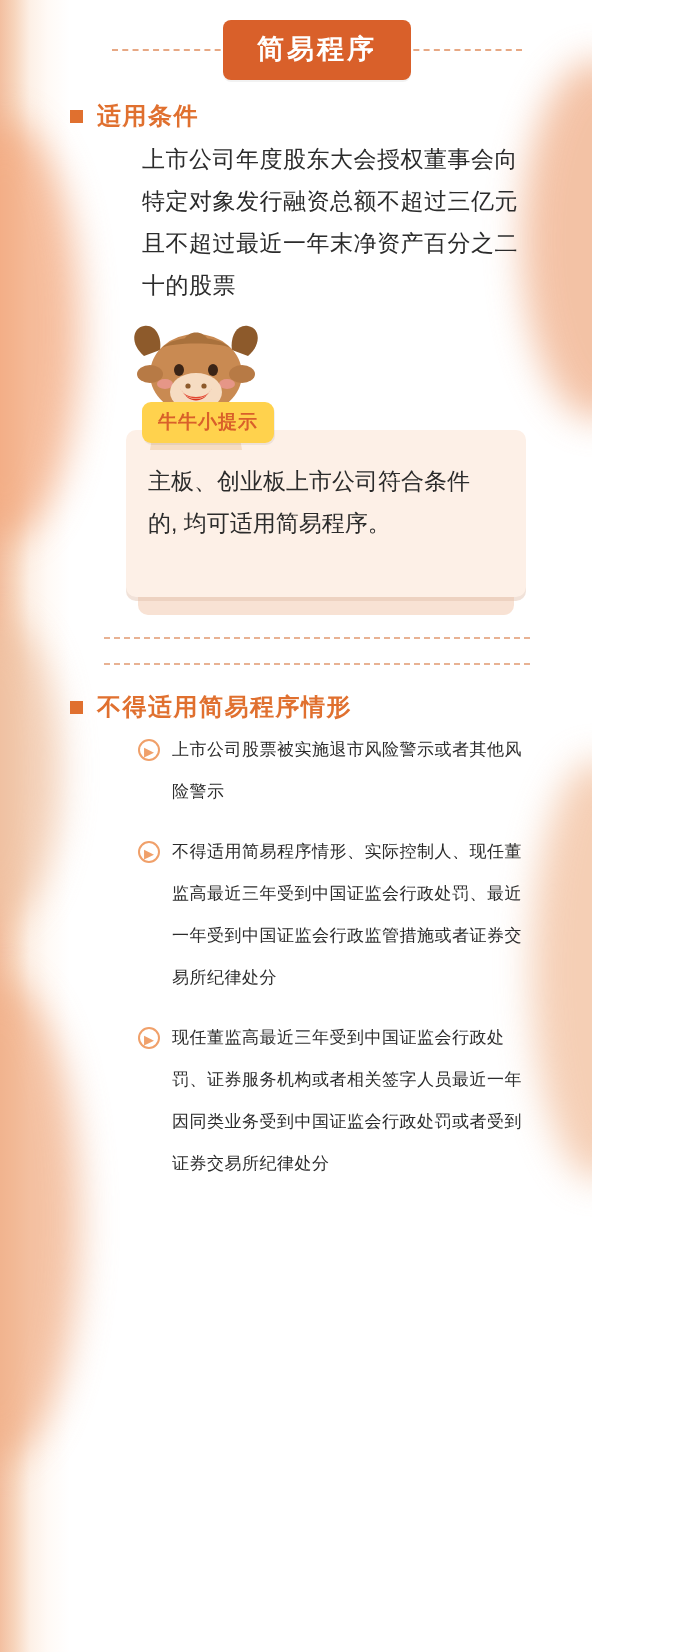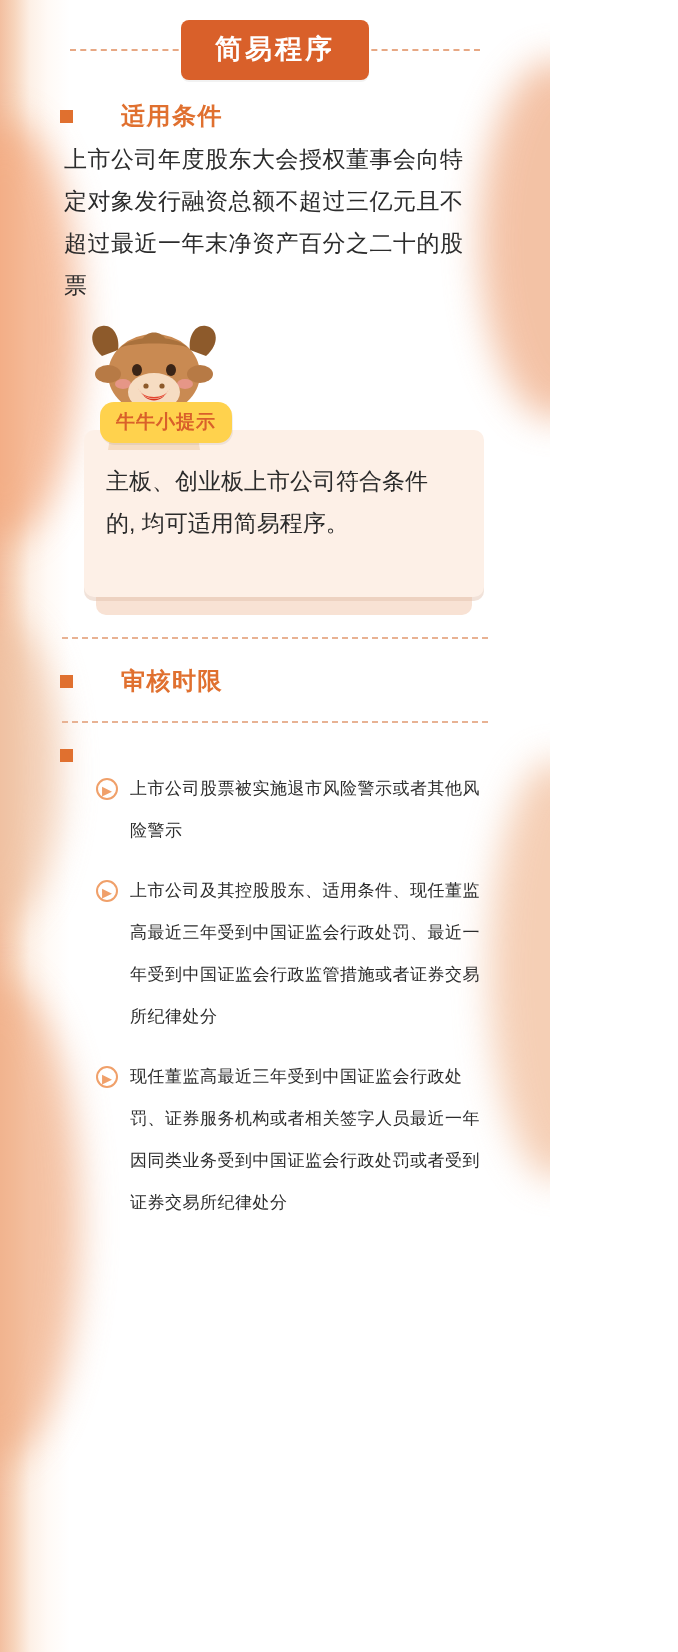--- a/index.html
+++ b/index.html
@@ -23,20 +23,21 @@
         #f7d4bb 14px,
         #fdf0e6 30px,
         #fffaf6 48px,
         #ffffff 70px,
         #ffffff 608px,
         #fffaf6 630px,
         #fdeee3 648px,
         #f6cdb0 664px,
         #f0b193 678px);
     overflow: hidden;
+    padding-left: 42px;
   }
   
   .blob {
     position: absolute;
     border-radius: 50%;
     filter: blur(18px);
     opacity: .75;
     pointer-events: none;
   }
   .blob.b1 { left: -70px; top: 120px; width: 150px; height: 420px; background: #f3a97f; }
@@ -75,39 +76,38 @@
     letter-spacing: 3px;
     padding: 11px 34px 13px;
     border-radius: 8px;
     box-shadow: 0 2px 0 rgba(0,0,0,.05);
   }
 
   
   .sec-head {
     display: flex;
     align-items: center;
-    margin: 0 0 6px 60px;
-    gap: 34px;
+    margin: 0 0 6px 28px;
   }
   .sec-bullet {
     width: 13px;
     height: 13px;
     background: #e0702f;
     margin-right: 14px;
     flex: none;
   }
   .sec-title {
     color: #e0702f;
     font-size: 24px;
     font-weight: bold;
     letter-spacing: 1.5px;
   }
 
   .para {
-    margin: 0 64px 0 64px;
+    margin: 0 64px 0 100px;
     font-size: 23px;
     line-height: 42px;
     color: #2b2b2b;
     letter-spacing: .5px;
   }
   .para .hl {
     color: #d6271d;
     font-weight: bold;
   }
 
@@ -138,21 +138,21 @@
   .tip-label {
     position: absolute;
     left: 16px;
     top: 62px;
     background: #ffd24d;
     color: #d9602a;
     font-size: 19px;
     font-weight: bold;
     letter-spacing: 1px;
     padding: 7px 16px 8px;
-    border-radius: 14px;
+    border-radius: 9px;
     box-shadow: 1px 2px 0 rgba(0,0,0,.06);
   }
   .tip-text {
     position: absolute;
     left: 22px;
     right: 34px;
     top: 120px;
     font-size: 23px;
     line-height: 42px;
     color: #2b2b2b;
@@ -257,39 +257,36 @@
 
         <path d="M34 96 C44 112 104 112 114 96 L120 132 L28 132 Z" fill="#f6dcc2"></path>
       </svg>
 
       <div class="tip-label">牛牛小提示</div>
       <div class="tip-text">主板、创业板上市公司符合条件的, 均可适用简易程序。</div>
     </div>
 
     <div class="divider" style="margin-top:22px;"></div>
 
+
+    <div class="divider" style="margin-top:24px;"></div>
+
     <div class="sec-head" style="margin-top:26px;">
       <span class="sec-bullet"></span>
-      <span class="sec-title">审核时限</span>
-    </div>
-
-    <div class="divider" style="margin-top:24px;"></div>
-
-    <div class="sec-head" style="margin-top:26px;">
-      <span class="sec-bullet"></span>
+      <span class="sec-title">不得适用简易程序情形</span>
     </div>
 
     <div class="list">
       <div class="list-item">
         <span class="li-icon">▶</span>
         <span class="li-text">上市公司股票被实施退市风险警示或者其他风险警示</span>
       </div>
       <div class="list-item">
         <span class="li-icon">▶</span>
-        <span class="li-text">上市公司及其控股股东、适用条件、现任董监高最近三年受到中国证监会行政处罚、最近一年受到中国证监会行政监管措施或者证券交易所纪律处分</span>
+        <span class="li-text">不得适用简易程序情形、实际控制人、现任董监高最近三年受到中国证监会行政处罚、最近一年受到中国证监会行政监管措施或者证券交易所纪律处分</span>
       </div>
       <div class="list-item">
         <span class="li-icon">▶</span>
         <span class="li-text">现任董监高最近三年受到中国证监会行政处罚、证券服务机构或者相关签字人员最近一年因同类业务受到中国证监会行政处罚或者受到证券交易所纪律处分</span>
       </div>
     </div>
 
   </div>
 </div>
 

